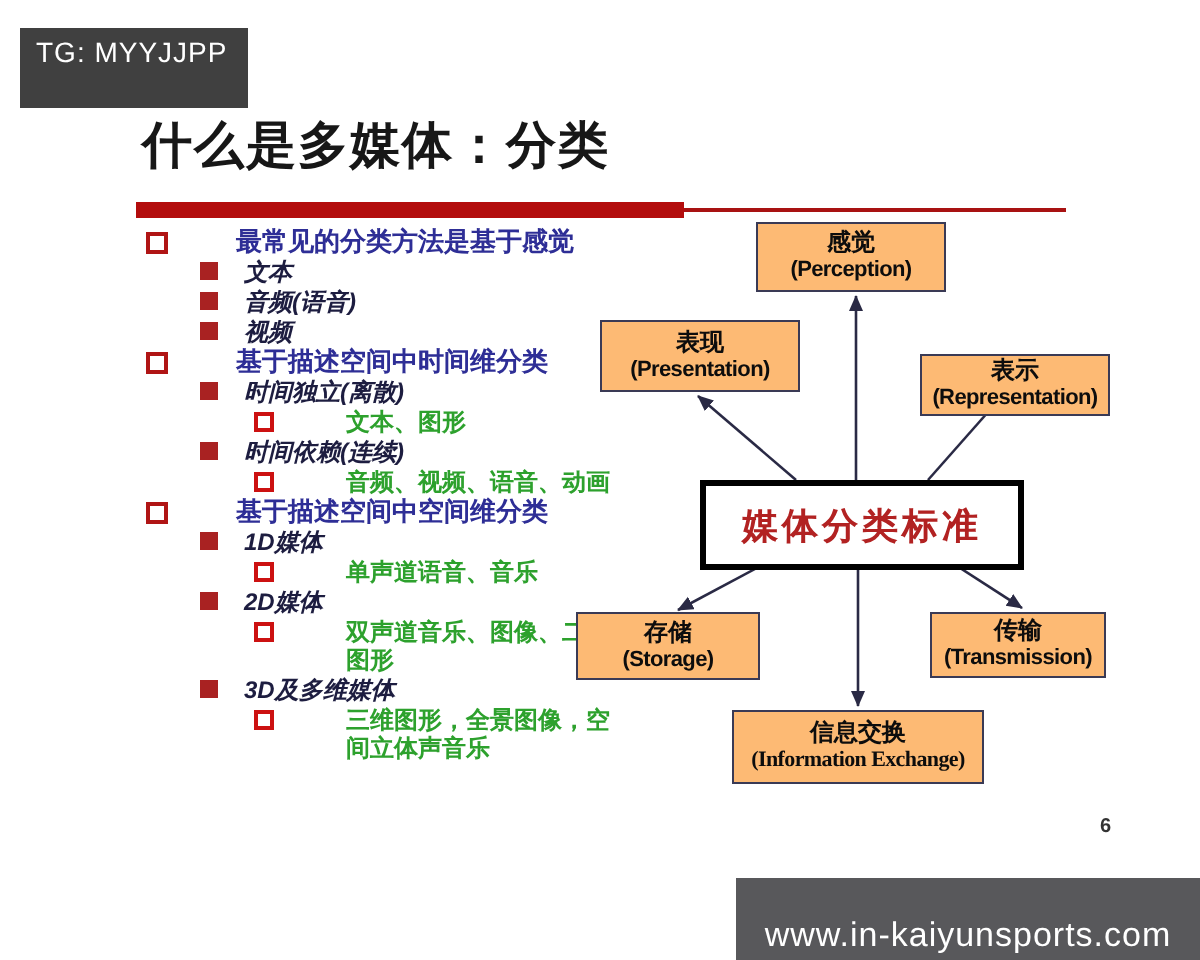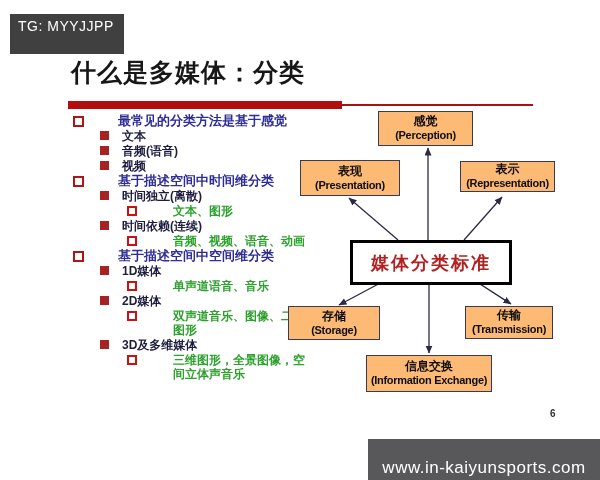--- a/index.html
+++ b/index.html
@@ -16,21 +16,21 @@
   .bar-thick{position:absolute;left:68px;top:101px;width:274px;height:8px;background:#b30d0d;}
   .bar-thin{position:absolute;left:342px;top:104px;width:191px;height:2px;background:#a81212;}
 
   
   .outline{position:absolute;left:68px;top:114px;width:245px;}
   .row{display:flex;align-items:flex-start;margin:0 0 1px 0;}
   .row .t{font-weight:bold;line-height:14px;}
   .lv1{padding-left:5px;gap:22px;}
   .lv1 .t{font-size:13px;color:#2e2e96;}
   .lv2{padding-left:32px;}
-  .lv2 .t{font-size:12px;color:#1d1d40;}
+  .lv2 .t{font-size:12px;color:#1d1d40;font-style:italic;}
   .lv3{padding-left:59px;gap:27px;}
   .lv3 .t{font-size:12px;color:#2da12d;max-width:145px;}
   .b1{flex:0 0 auto;width:7px;height:7px;border:2px solid #b01515;background:#fff;
       margin:2px 12px 0 0;}
   .b2{flex:0 0 auto;width:9px;height:9px;background:#a92222;margin:2px 13px 0 0;}
   .b3{flex:0 0 auto;width:6px;height:6px;border:2px solid #cc1111;background:#fff;
       margin:2px 9px 0 0;}
 
   
   .arrows{position:absolute;left:0;top:0;width:600px;height:480px;pointer-events:none;}
@@ -143,33 +143,33 @@
   </svg>
 
   <div class="node" style="left:378px;top:111px;width:95px;height:35px;">
     <div class="zh">感觉</div>
     <div class="en">(Perception)</div>
   </div>
   <div class="node" style="left:300px;top:160px;width:100px;height:36px;">
     <div class="zh">表现</div>
     <div class="en">(Presentation)</div>
   </div>
-  <div class="node" style="left:460px;top:161px;width:95px;height:31px;">
+  <div class="node" style="left:460px;top:177px;width:95px;height:31px;">
     <div class="zh">表示</div>
     <div class="en">(Representation)</div>
   </div>
   <div class="node" style="left:288px;top:306px;width:92px;height:34px;">
     <div class="zh">存储</div>
     <div class="en">(Storage)</div>
   </div>
   <div class="node" style="left:465px;top:306px;width:88px;height:33px;">
     <div class="zh">传输</div>
     <div class="en">(Transmission)</div>
   </div>
-  <div class="node" style="left:366px;top:355px;width:126px;height:37px;">
+  <div class="node" style="left:366px;top:355px;width:126px;height:37px;font-family:Liberation Serif, serif;">
     <div class="zh">信息交换</div>
     <div class="en">(Information Exchange)</div>
   </div>
 
   <div class="center-node">媒体分类标准</div>
 
   <div class="pagenum">6</div>
   <div class="footer">www.in-kaiyunsports.com</div>
 
 </div>

